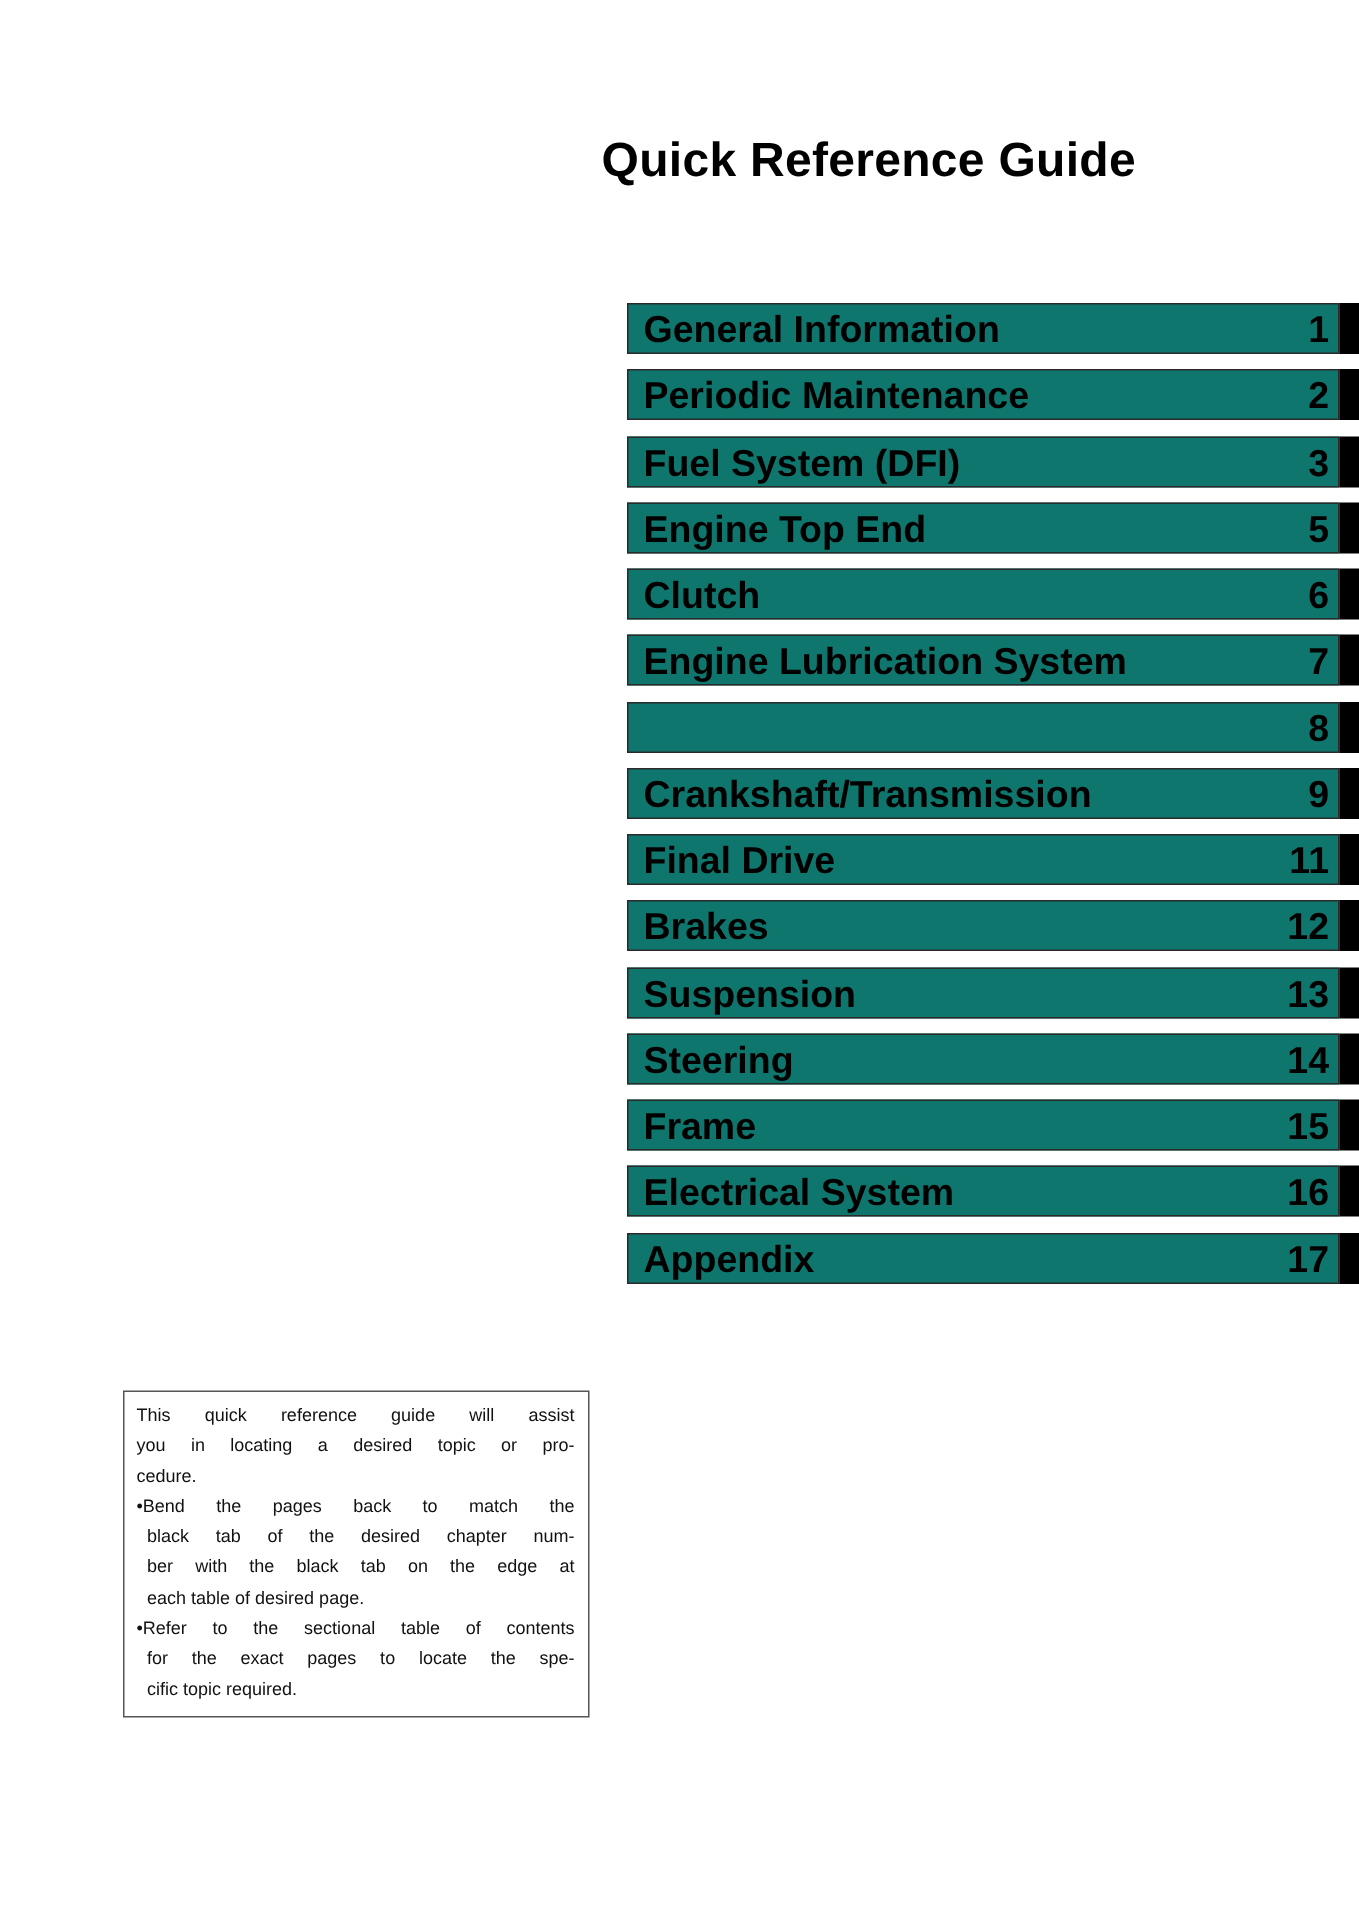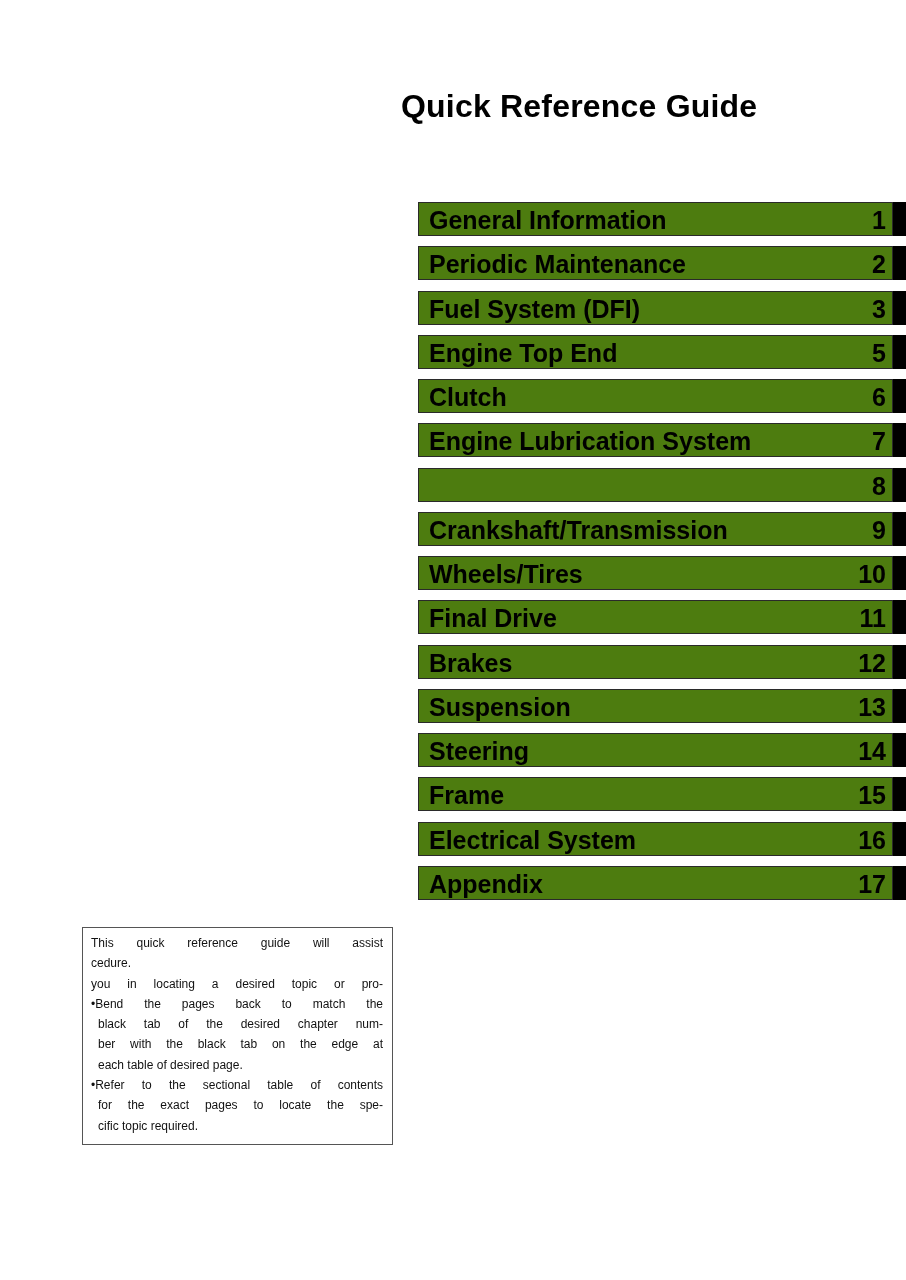--- a/index.html
+++ b/index.html
@@ -38,21 +38,21 @@
       cursor: pointer;
     }
     .toc-box {
       position: absolute;
       left: 0;
       top: 0;
       width: 475px;
       height: 34px;
       box-sizing: border-box;
       border: 1.5px solid #2a2a2a;
-      background: #4d7c0f;
+      background: #0f766e;
     }
     .toc-label {
       position: absolute;
       left: 10px;
       top: 2px;
       font-size: 25px;
       font-weight: bold;
       line-height: 30px;
       white-space: nowrap;
     }
@@ -155,27 +155,20 @@
   </div>
   <div class="toc-row">
     <div class="toc-box">
       <span class="toc-label">Crankshaft/Transmission</span>
       <span class="toc-num">9</span>
     </div>
     <div class="toc-tab"></div>
   </div>
   <div class="toc-row">
     <div class="toc-box">
-      <span class="toc-label">Wheels/Tires</span>
-      <span class="toc-num">10</span>
-    </div>
-    <div class="toc-tab"></div>
-  </div>
-  <div class="toc-row">
-    <div class="toc-box">
       <span class="toc-label">Final Drive</span>
       <span class="toc-num">11</span>
     </div>
     <div class="toc-tab"></div>
   </div>
   <div class="toc-row">
     <div class="toc-box">
       <span class="toc-label">Brakes</span>
       <span class="toc-num">12</span>
     </div>
@@ -213,22 +206,22 @@
     <div class="toc-box">
       <span class="toc-label">Appendix</span>
       <span class="toc-num">17</span>
     </div>
     <div class="toc-tab"></div>
   </div>
 </div>
 
 <div class="note-box">
   <span class="note-line">This quick reference guide will assist</span>
+  <span class="note-line">you in locating a desired topic or pro-</span>
   <span class="note-line last">cedure.</span>
-  <span class="note-line">you in locating a desired topic or pro-</span>
   <span class="note-line">•Bend the pages back to match the</span>
   <span class="note-line indent">black tab of the desired chapter num-</span>
   <span class="note-line indent">ber with the black tab on the edge at</span>
   <span class="note-line indent last">each table of desired page.</span>
   <span class="note-line">•Refer to the sectional table of contents</span>
   <span class="note-line indent">for the exact pages to locate the spe-</span>
   <span class="note-line indent last">cific topic required.</span>
 </div>
 
 </body></html>

